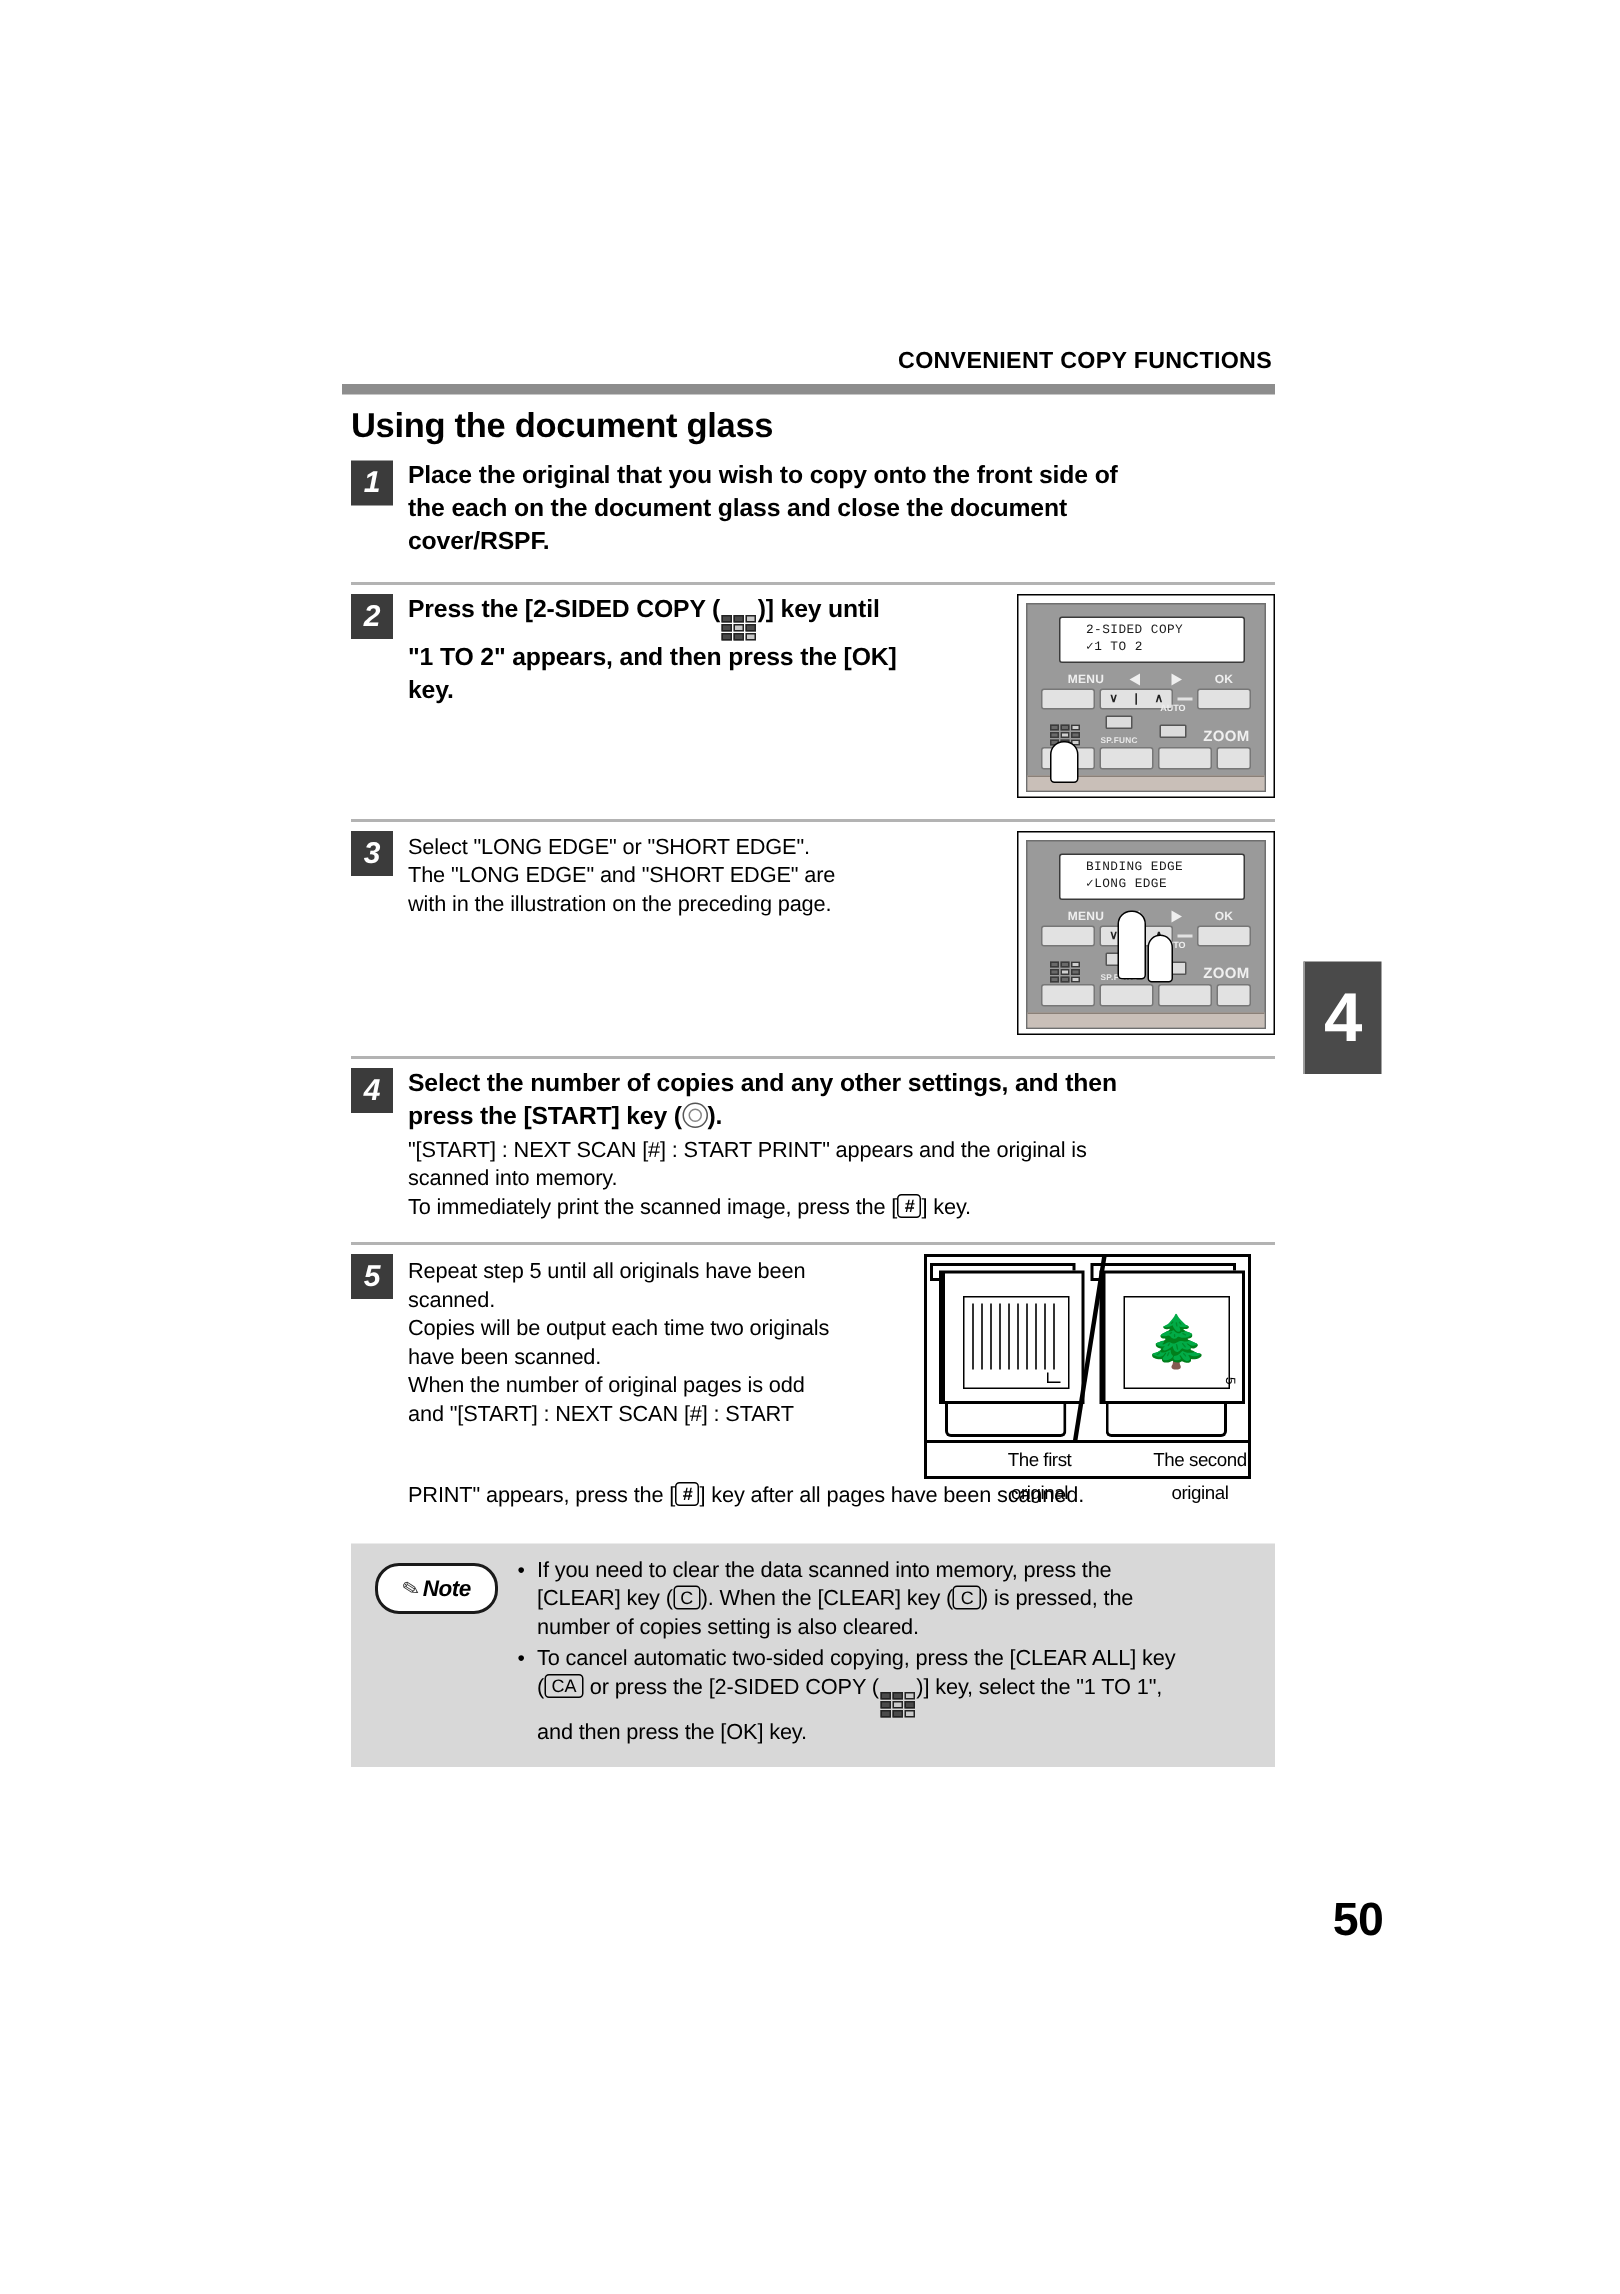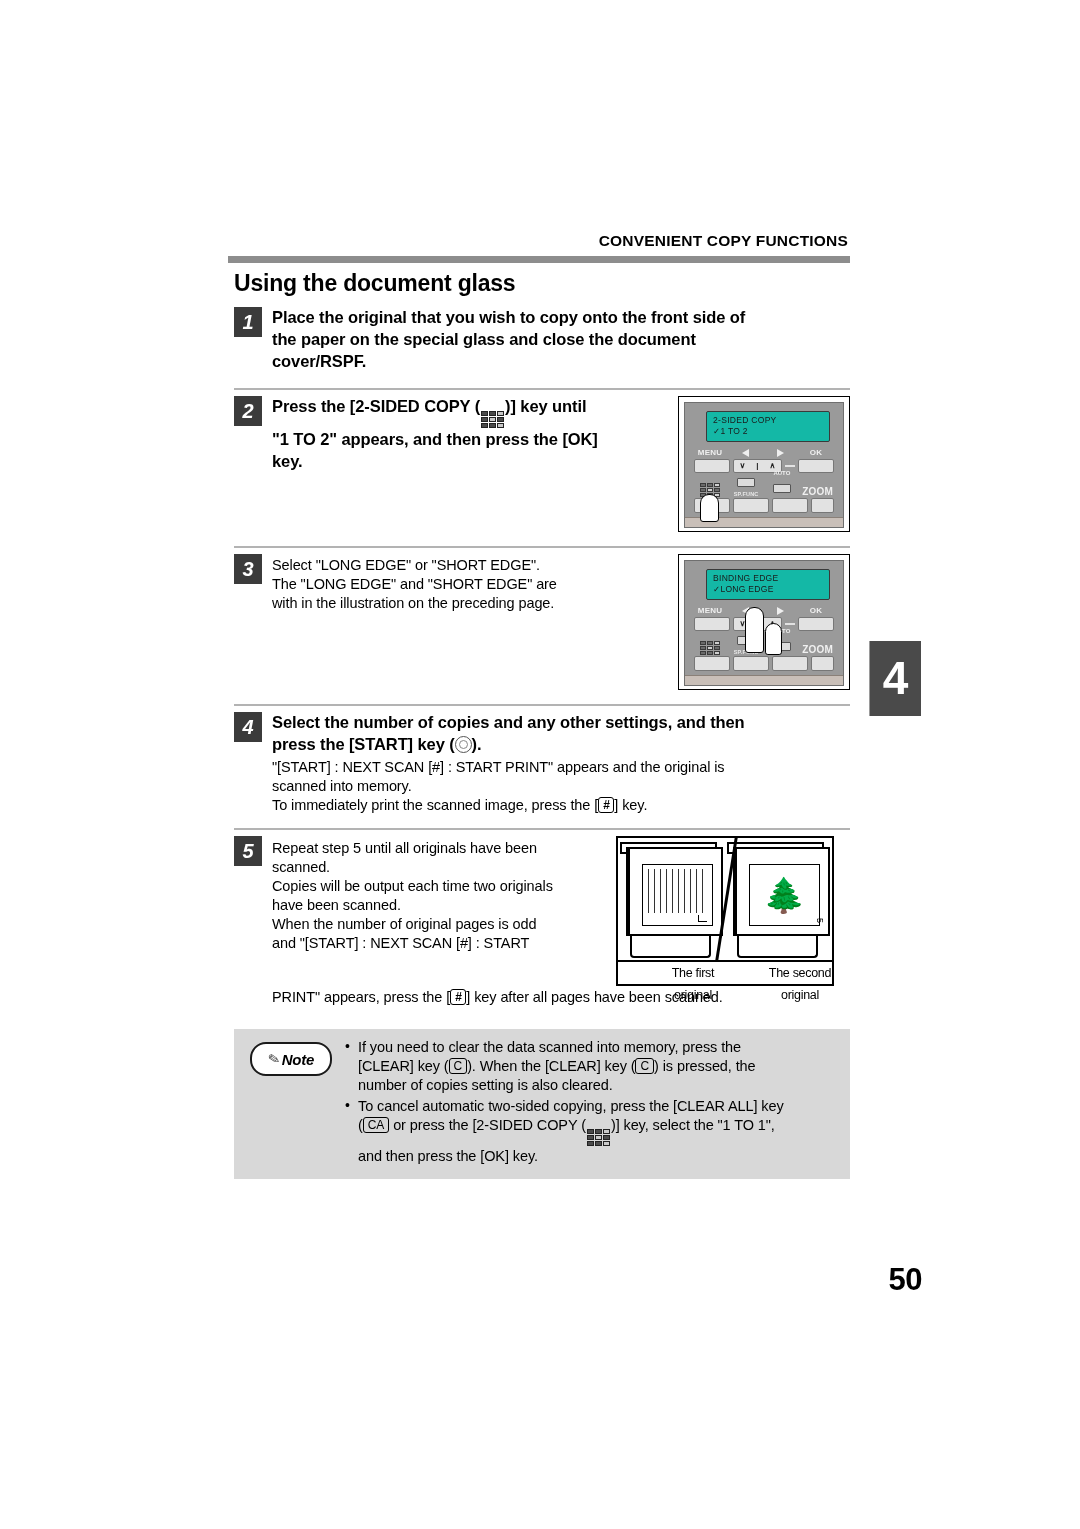--- a/index.html
+++ b/index.html
@@ -189,39 +189,39 @@
     padding: 5px 5px 3px 5px;
     box-sizing: border-box;
   }
   .panel-inner {
     background: #9a9a9a;
     border: 1px solid #6f6f6f;
     padding: 6px 7px 0 7px;
     position: relative;
   }
   .lcd {
-    background: #14b8a6;
+    background: #ffffff;
     border: 1px solid #3a3a3a;
     border-radius: 2px;
     margin: 2px 6px 5px 14px;
-    padding: 3px 5px 4px 6px;
-    font-family: Liberation Sans, sans-serif;
+    padding: 3px 5px 4px 17px;
+    font-family: Liberation Mono, monospace;
     font-size: 8.5px;
     line-height: 11px;
     letter-spacing: 0.3px;
     color: #1a1a1a;
   }
   .panel-labels {
     display: flex;
     align-items: center;
     font-size: 8px;
     font-weight: bold;
     color: #efefef;
     letter-spacing: 0.2px;
-    margin: 0 2px 1px 0;
+    margin: 0 2px 1px 14px;
     height: 11px;
   }
   .panel-labels .lb { width: 36px; text-align: center; }
   .panel-labels .mid { flex: 1 1 auto; display: flex; justify-content: space-around; }
   .tri-w {
     display: inline-block; width: 0; height: 0;
     border-top: 4px solid transparent;
     border-bottom: 4px solid transparent;
   }
   .tri-w.l { border-right: 7px solid #efefef; }
@@ -499,21 +499,21 @@
     <div class="running-head">CONVENIENT COPY FUNCTIONS</div>
     <div class="head-rule"></div>
     <div class="section-title">Using the document glass</div>
 
     <div class="step no-rule">
       <div class="step-row">
         <div class="step-num">1</div>
         <div class="step-body">
           <div class="step-head">
             <span>Place the original that you wish to copy onto the front side of</span><br>
-            <span>the paper on the special glass and close the document</span><br>
+            <span>the each on the document glass and close the document</span><br>
             <span>cover/RSPF.</span>
           </div>
         </div>
       </div>
     </div>
 
     <div class="step" style="margin-top:16px;">
       <div class="split">
         <div class="txt">
           <div class="step-row">

